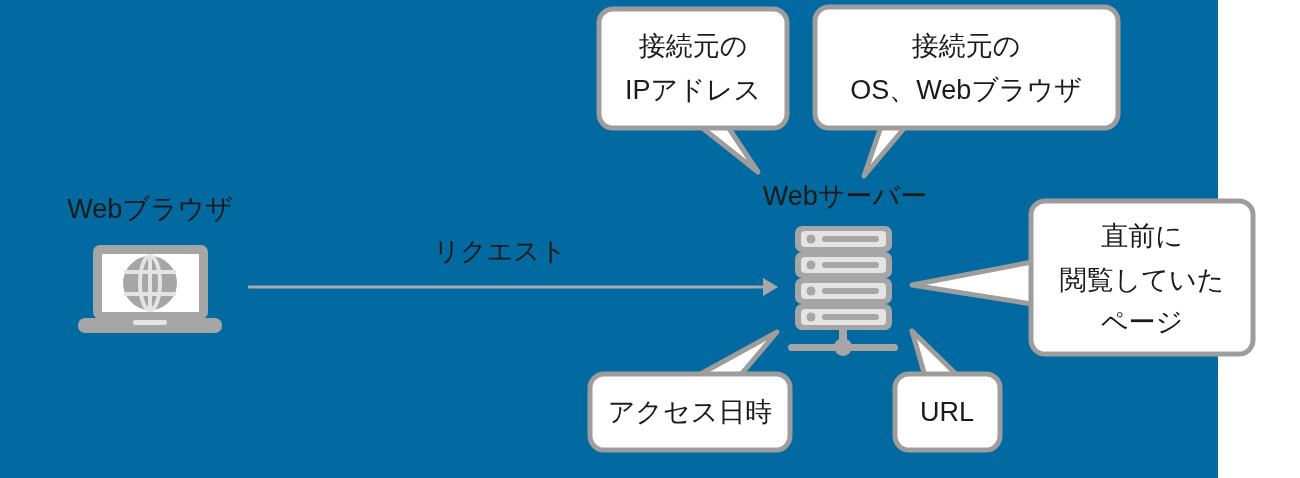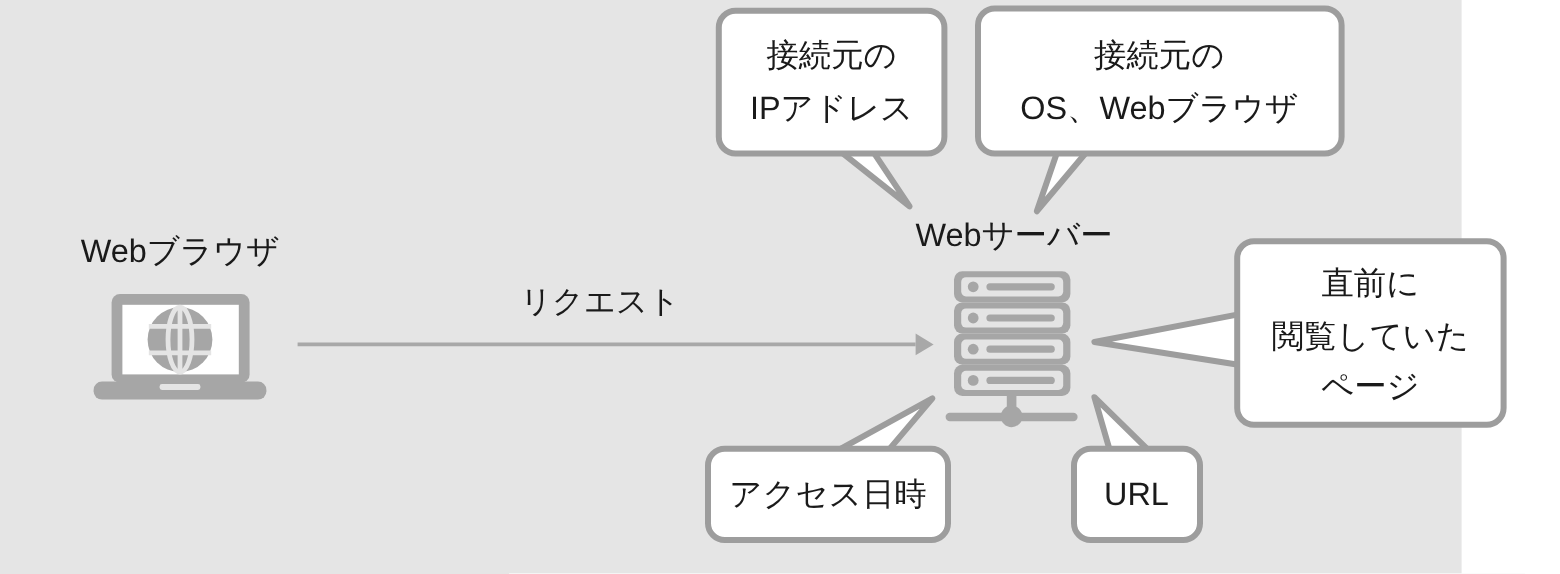--- a/index.html
+++ b/index.html
@@ -10,21 +10,21 @@
   body {
     width: 1300px;
     height: 478px;
     font-family: "Liberation Sans", "DejaVu Sans", sans-serif;
     overflow: hidden;
   }
   #diagram-root {
     position: relative;
     width: 1218px;
     height: 478px;
-    background: #e5e5e5;
+    background: #0369a1;
   }
   svg.diagram {
     display: block;
     width: 1300px;
     height: 478px;
   }
   text {
     font-family: "Liberation Sans", "DejaVu Sans", sans-serif;
     fill: #1a1a1a;
     dominant-baseline: middle;

